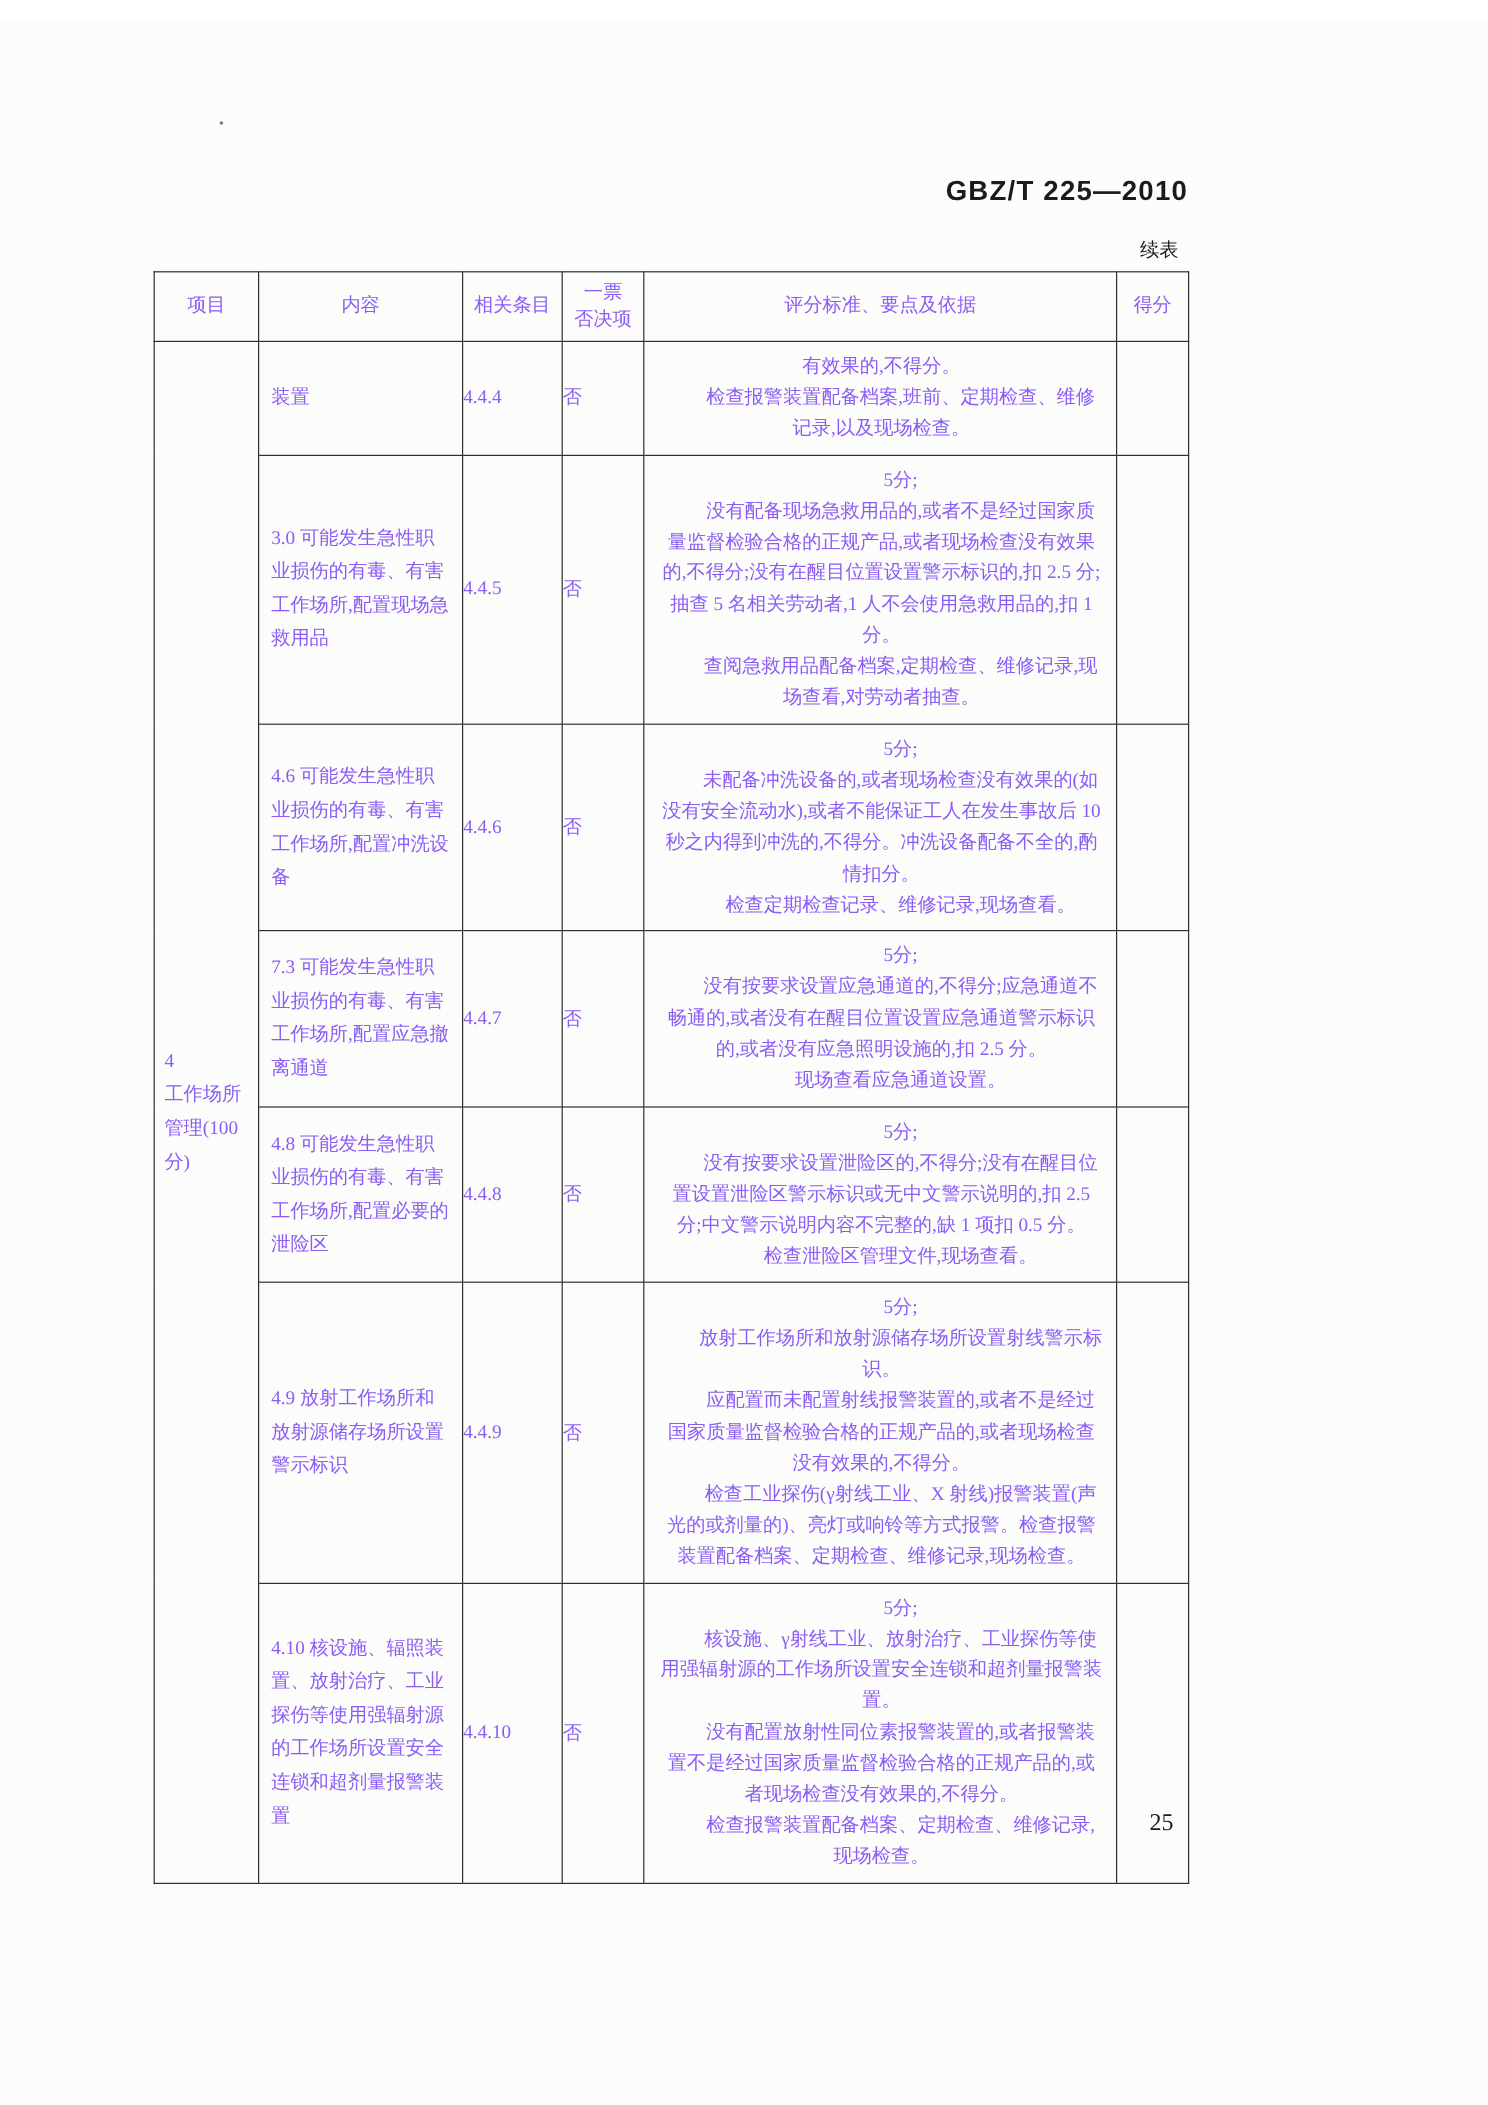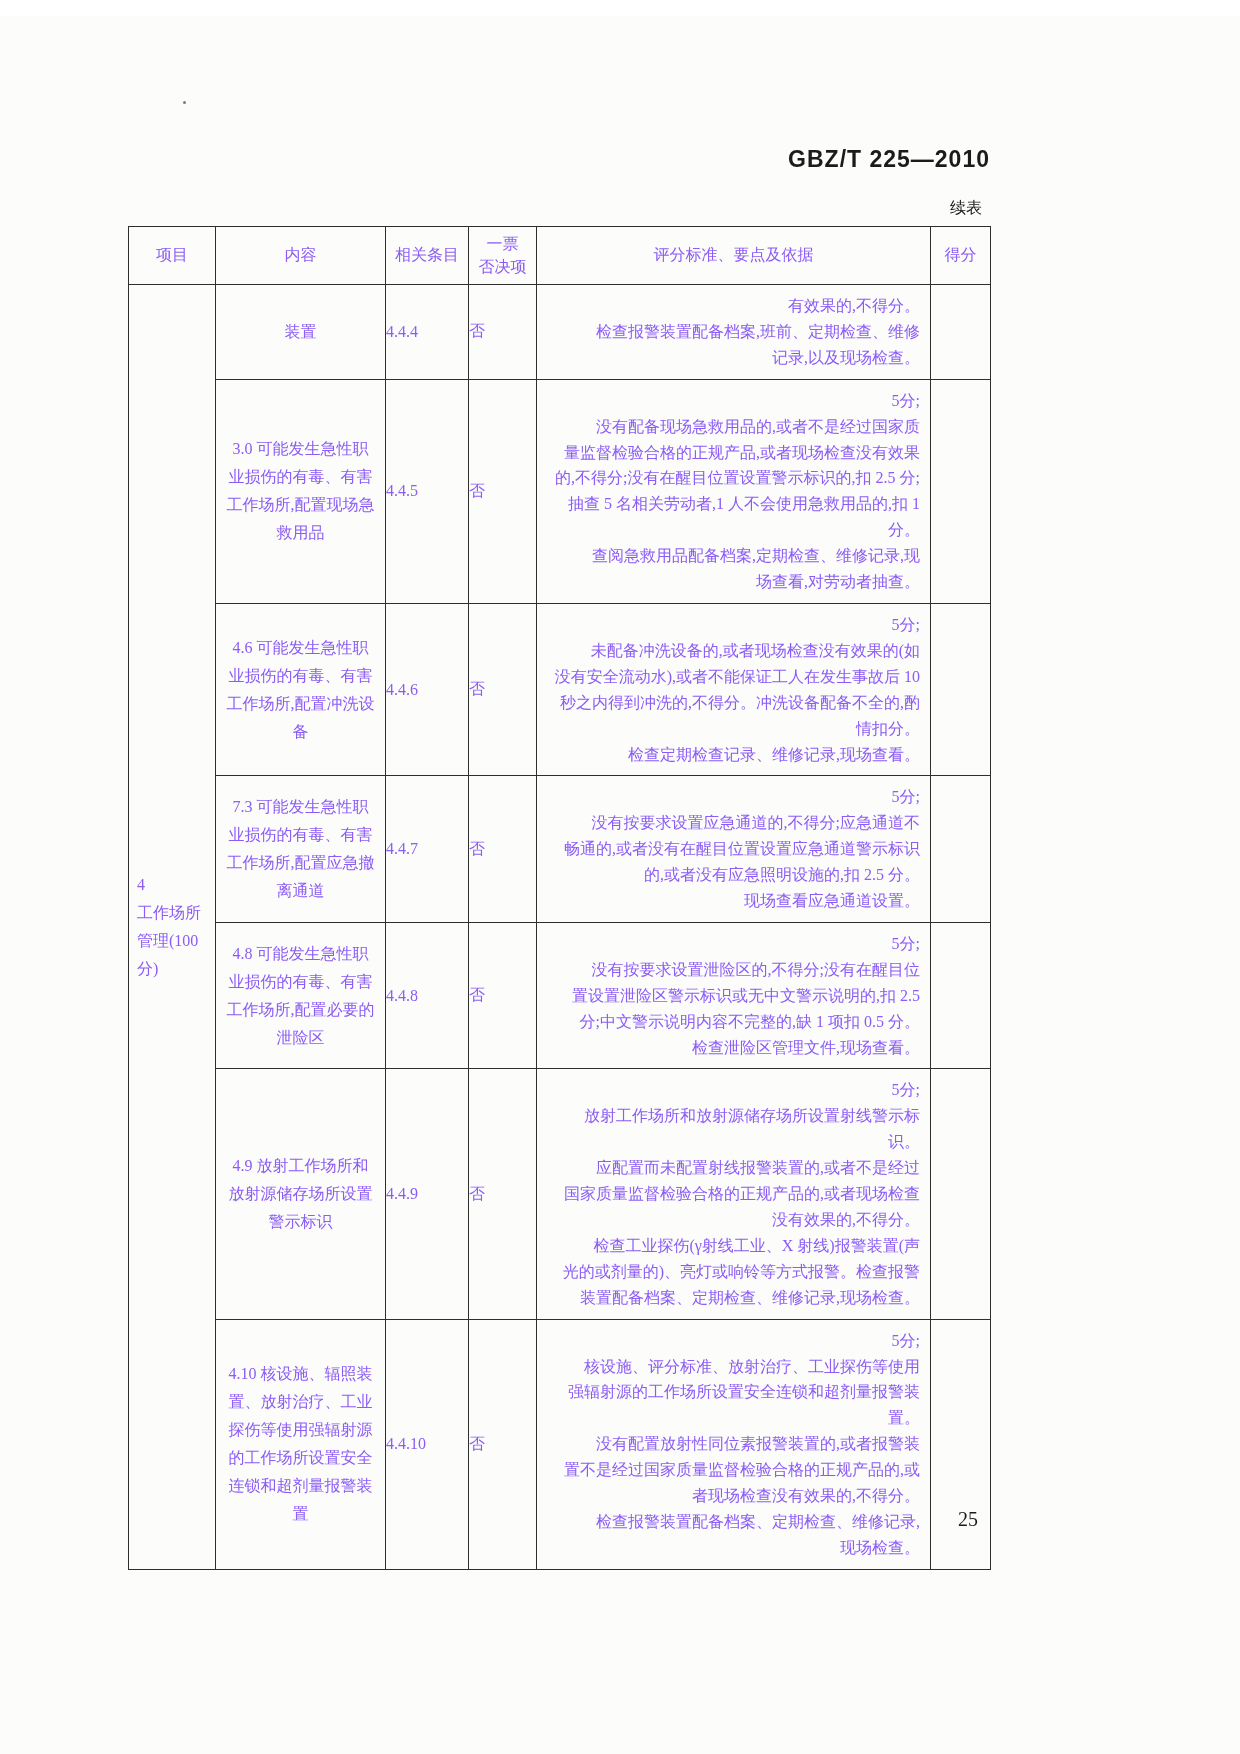--- a/index.html
+++ b/index.html
@@ -53,31 +53,31 @@
   }
   td.col-project {
     vertical-align: middle;
     text-align: left;
     padding: 6px 8px;
     white-space: pre-line;
     line-height: 1.75;
   }
   td.col-content {
     vertical-align: middle;
-    text-align: center;
+    text-align: left;
     padding: 8px 10px;
     line-height: 1.75;
   }
   td.col-clause, td.col-veto {
     text-align: left;
     vertical-align: middle;
   }
   td.col-criteria {
     vertical-align: top;
-    text-align: right;
+    text-align: center;
     padding: 8px 10px 8px 12px;
     line-height: 1.62;
   }
   td.col-criteria p { margin: 0; }
   td.col-score { vertical-align: middle; text-align: center; }
   tbody tr:nth-child(1) { height: 82px; }
   tbody tr:nth-child(2) { height: 213px; }
   tbody tr:nth-child(3) { height: 157px; }
   tbody tr:nth-child(4) { height: 138px; }
   tbody tr:nth-child(5) { height: 135px; }
@@ -197,21 +197,21 @@
             <p>　　检查工业探伤(γ射线工业、X 射线)报警装置(声光的或剂量的)、亮灯或响铃等方式报警。检查报警装置配备档案、定期检查、维修记录,现场检查。</p>
           </td>
           <td class="col-score"></td>
         </tr>
         <tr>
           <td class="col-content">4.10 核设施、辐照装置、放射治疗、工业探伤等使用强辐射源的工作场所设置安全连锁和超剂量报警装置</td>
           <td class="col-clause">4.4.10</td>
           <td class="col-veto">否</td>
           <td class="col-criteria">
             <p>　　5分;</p>
-            <p>　　核设施、评分标准、放射治疗、工业探伤等使用强辐射源的工作场所设置安全连锁和超剂量报警装置。</p>
+            <p>　　核设施、γ射线工业、放射治疗、工业探伤等使用强辐射源的工作场所设置安全连锁和超剂量报警装置。</p>
             <p>　　没有配置放射性同位素报警装置的,或者报警装置不是经过国家质量监督检验合格的正规产品的,或者现场检查没有效果的,不得分。</p>
             <p>　　检查报警装置配备档案、定期检查、维修记录,现场检查。</p>
           </td>
           <td class="col-score"></td>
         </tr>
       </tbody>
   </table>
 
   <div class="page-number">25</div>
 </div>

